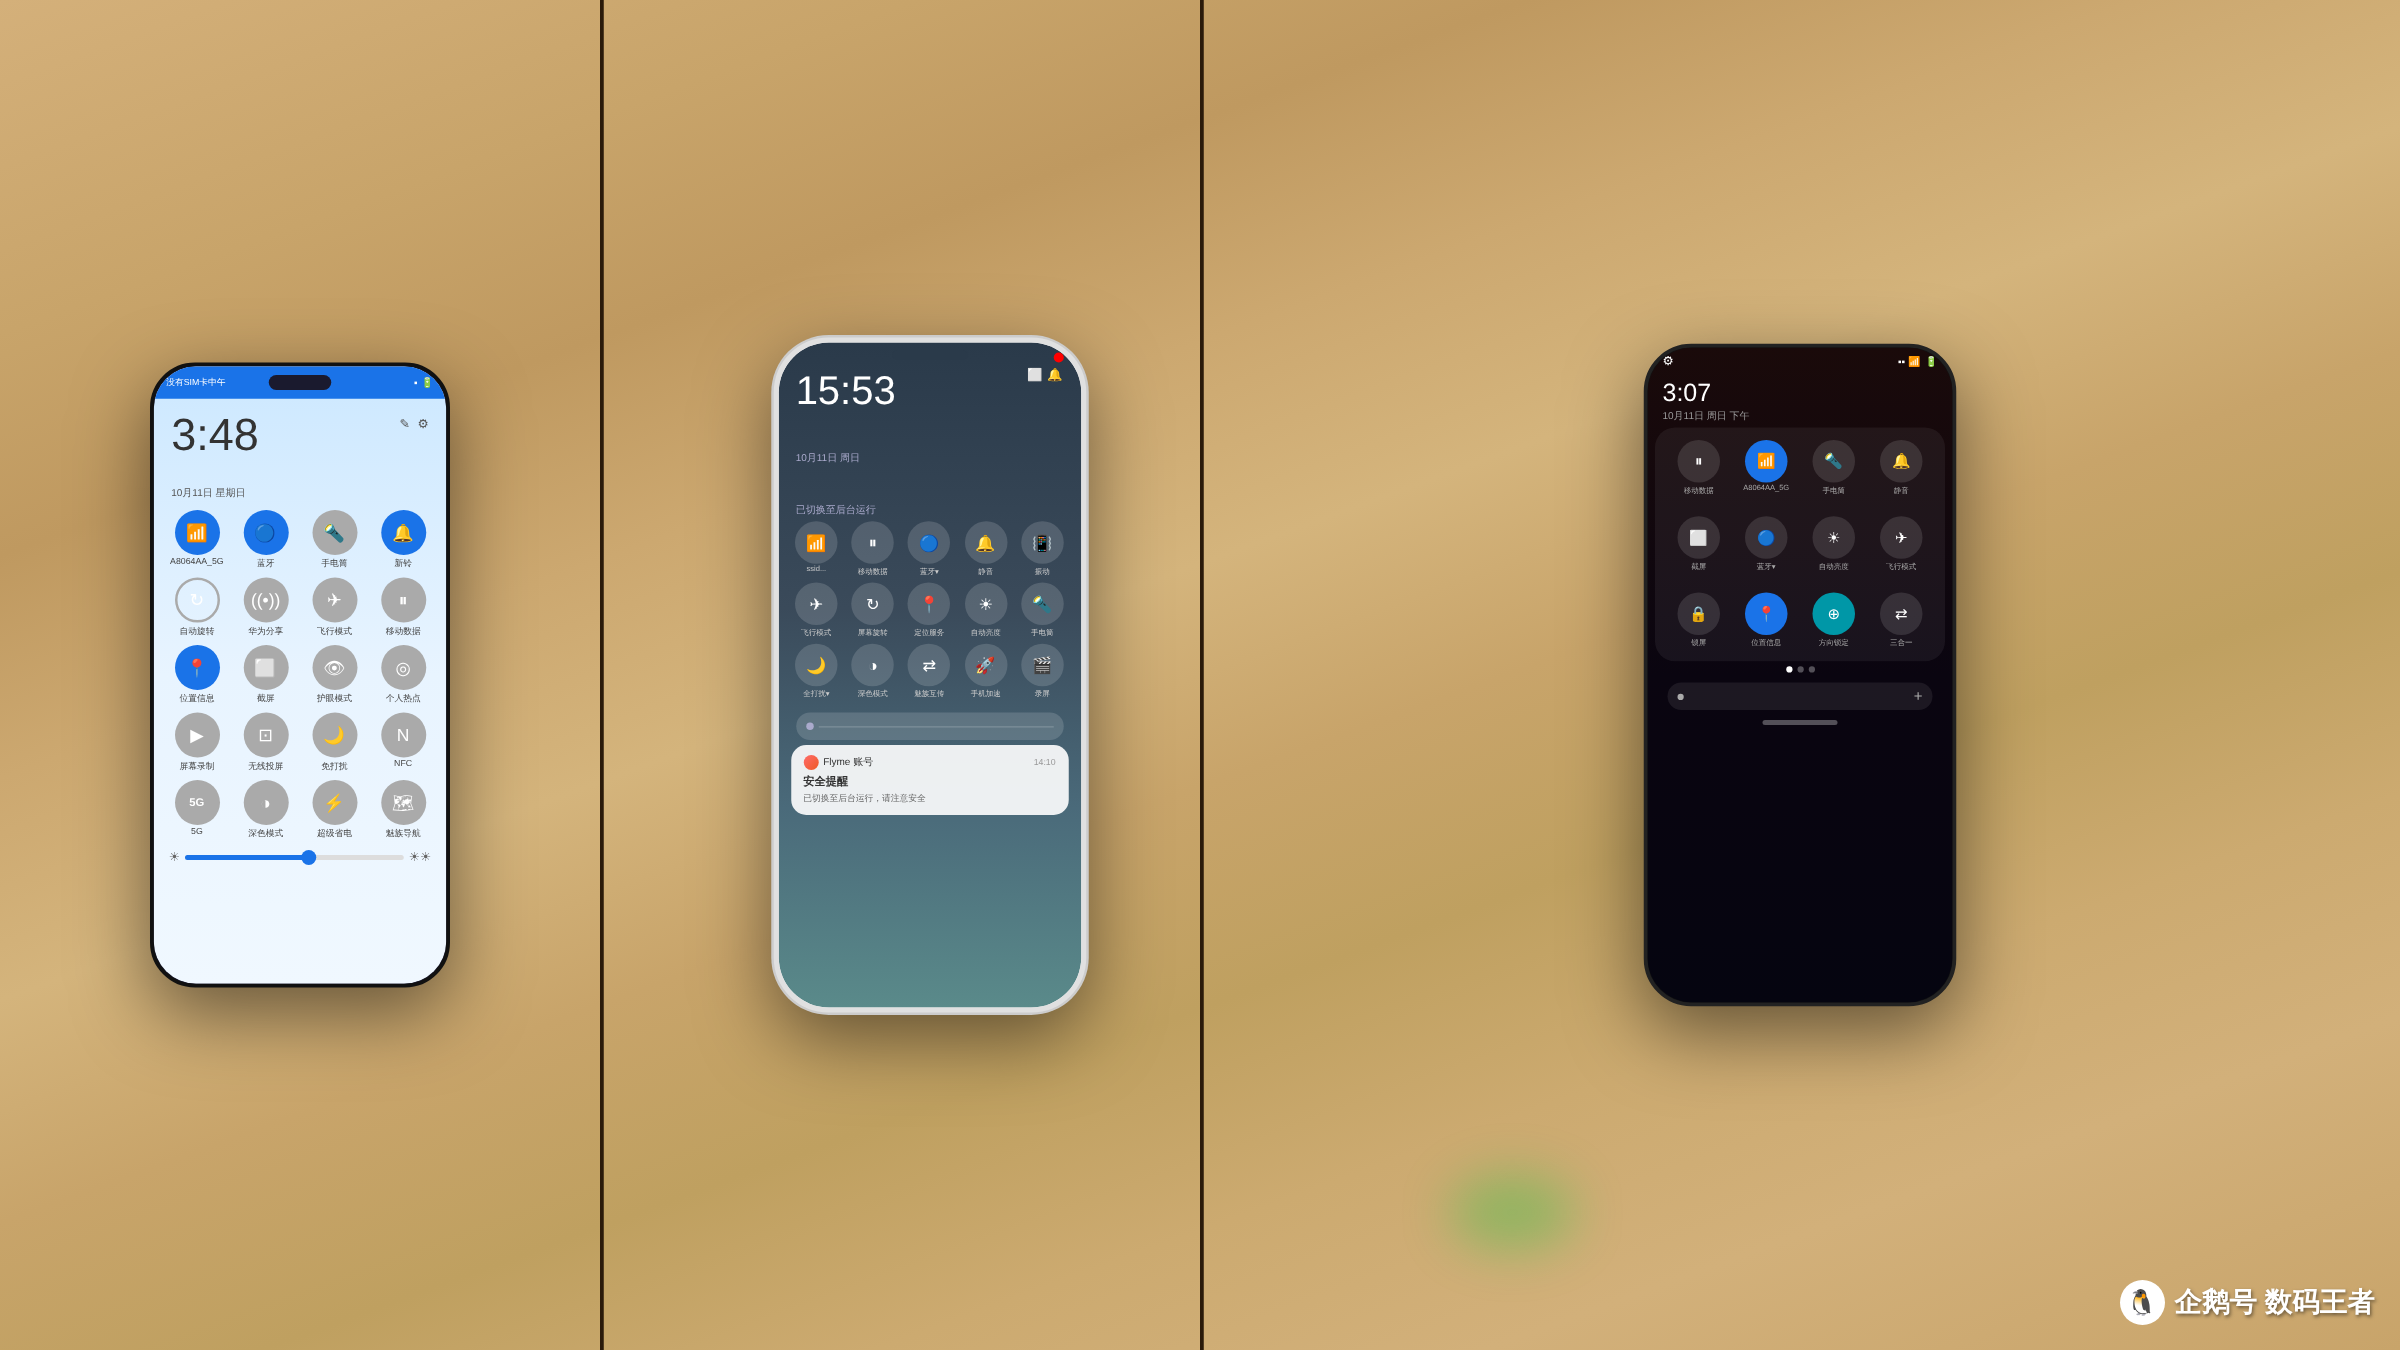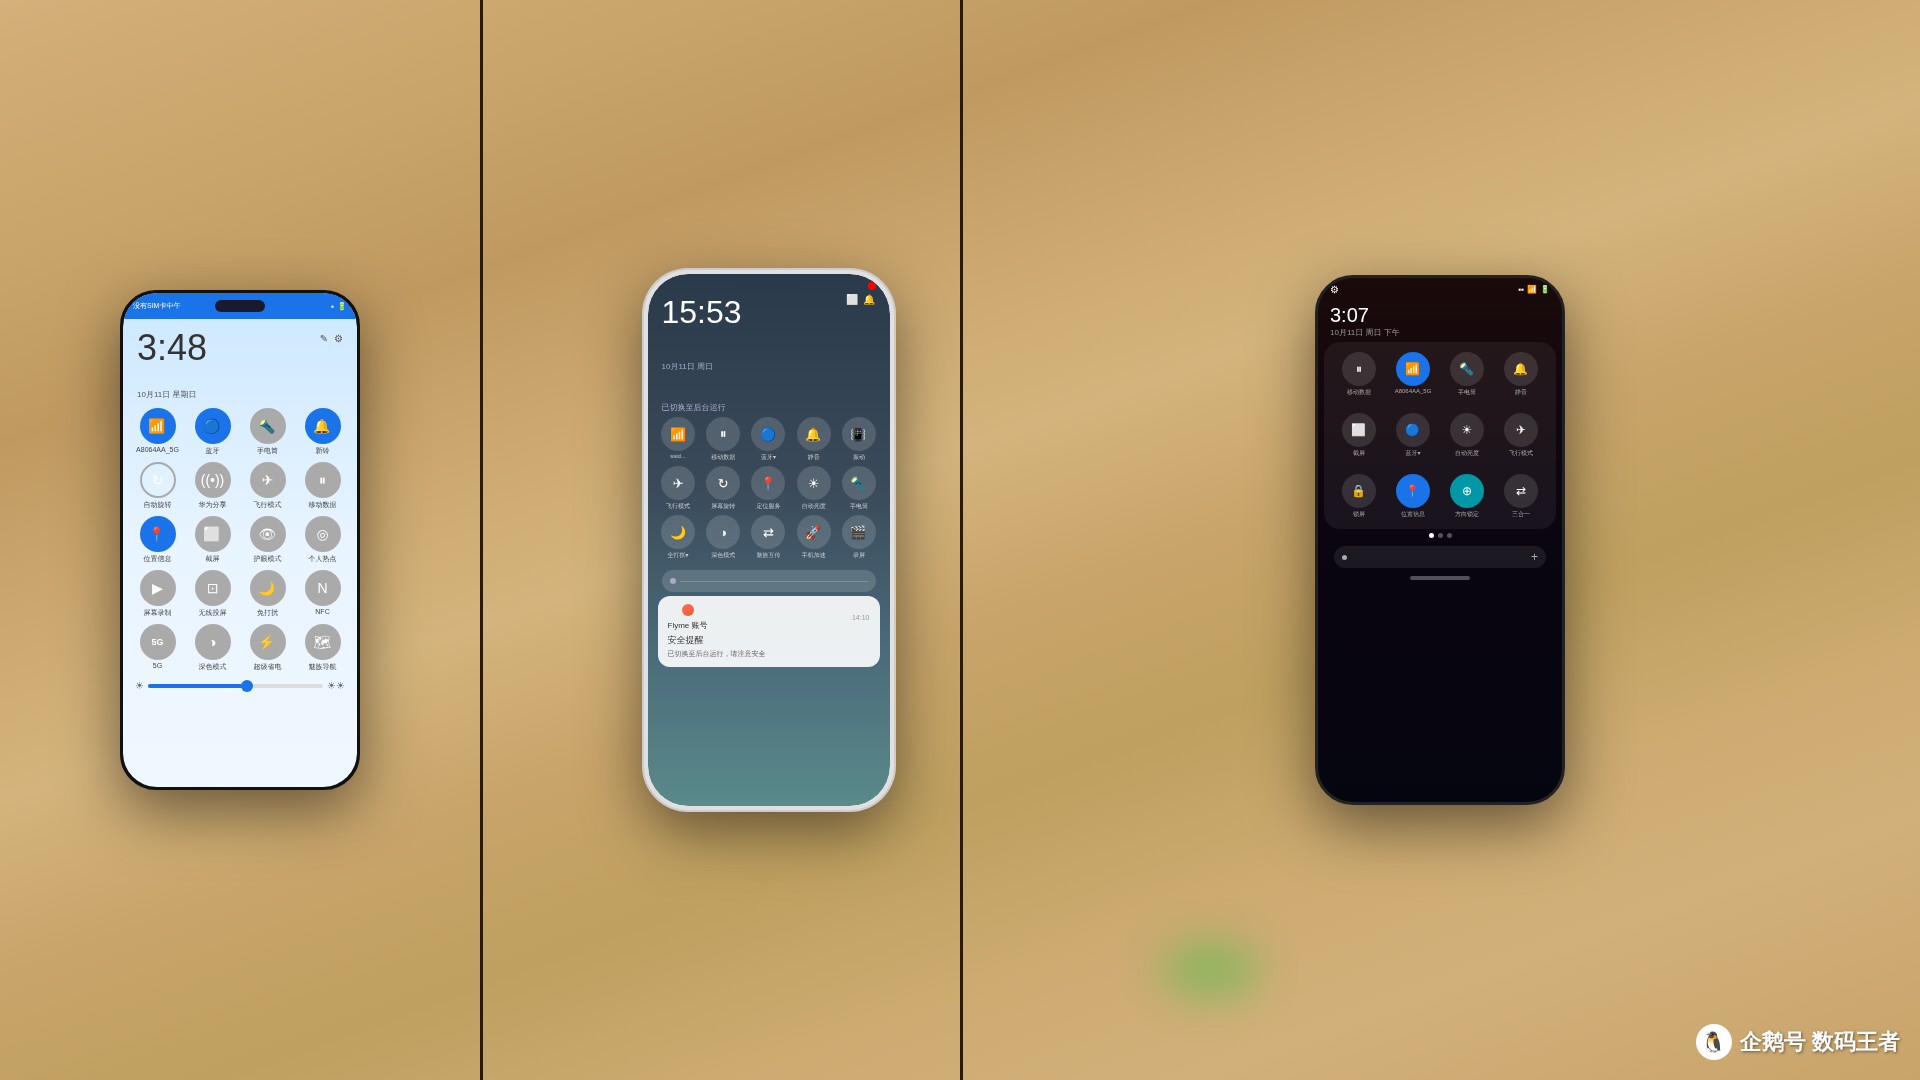--- a/index.html
+++ b/index.html
@@ -284,28 +284,26 @@
       padding: 8px 10px;
     }
     .meizu-notif-header {
       display: flex;
       justify-content: space-between;
       align-items: center;
       margin-bottom: 3px;
     }
     .meizu-notif-app {
       display: flex;
-      align-items: center;
       gap: 4px;
       font-size: 8px;
       color: #333;
-      flex-direction: column;
     }
     .meizu-notif-time { font-size: 7px; color: #999; }
-    .meizu-notif-title { font-size: 9px; font-weight: normal; color: #333; }
+    .meizu-notif-title { font-size: 9px; font-weight: bold; color: #333; }
     .meizu-notif-body { font-size: 7px; color: #666; margin-top: 2px; }
 
     .meizu-flyme-icon {
       width: 12px;
       height: 12px;
       border-radius: 50%;
       background: linear-gradient(135deg, #ff6b6b, #ee5a24);
     }
 
     
@@ -594,21 +592,21 @@
         <div class="brightness-track">
           <div class="brightness-fill"></div>
           <div class="brightness-thumb"></div>
         </div>
         <span class="brightness-icon">☀☀</span>
       </div>
     </div>
   </div>
 </div>
 
-<div class="panel panel-center" style="position:absolute;left:497px;width:543px;height:1080px;display:flex;justify-content:center;align-items:center;">
+<div class="panel panel-center" style="position:absolute;left:472px;width:543px;height:1080px;display:flex;justify-content:center;align-items:center;">
   <div class="phone phone-meizu">
     <div class="meizu-screen">
 
       <div class="meizu-notch-area">
         <div class="meizu-notch"></div>
         <div class="meizu-record-dot" style="position:absolute;right:14px;top:8px;"></div>
       </div>
 
       <div style="padding:0 14px;">
         <div style="display:flex;justify-content:space-between;align-items:flex-start;">

